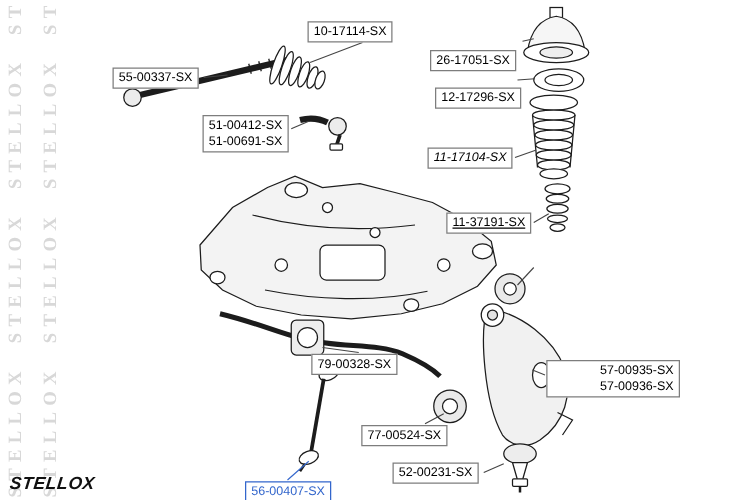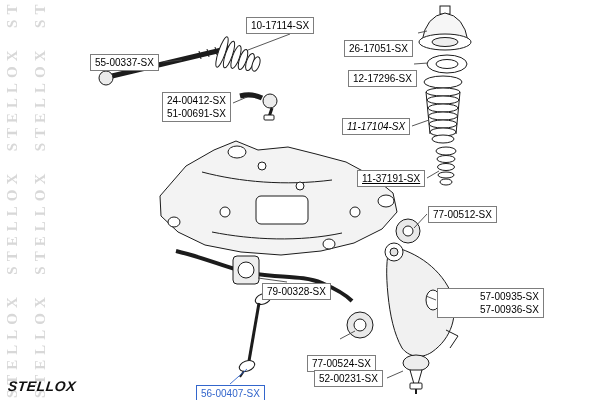--- a/index.html
+++ b/index.html
@@ -179,38 +179,37 @@
 
   <div class="label" style="left:246px; top:17px;">10-17114-SX</div>
 
   <div class="label" style="left:348px; top:24px;margin-top:46px;">12-17296-SX</div>
 
   <div class="label" style="left:90px; top:54px;">55-00337-SX</div>
 
   <div class="label" style="left:344px; top:40px;">26-17051-SX</div>
 
   <div class="label" style="left:162px; top:92px;">
-    <div>24-00412-SX</div>
+    <div>51-00412-SX</div>
     <div>51-00691-SX</div>
   </div>
 
   <div class="label" style="left:342px; top:118px;font-style:italic;">11-17104-SX</div>
 
   <div class="label" style="left:357px; top:170px;text-decoration:underline;">11-37191-SX</div>
 
-  <div class="label" style="left:428px; top:206px;">77-00512-SX</div>
-
-  <div class="label" style="left:262px; top:283px;">79-00328-SX</div>
+
+  <div class="label" style="left:249px; top:283px;">79-00328-SX</div>
 
   <div class="label" style="left:437px; top:288px;padding-left:42px;">
     <div>57-00935-SX</div>
     <div>57-00936-SX</div>
   </div>
 
-  <div class="label" style="left:307px; top:340px;margin-top:15px;">77-00524-SX</div>
+  <div class="label" style="left:289px; top:340px;">77-00524-SX</div>
 
   <div class="label" style="left:314px; top:370px;">52-00231-SX</div>
 
   <div class="label highlight" style="left: 196px; top: 385px; color: rgb(51, 102, 204); border-color: rgb(51, 102, 204);">56-00407-SX</div>
 
   <div id="logo">STELLOX</div>
 
 </div>
 
 </body></html>

